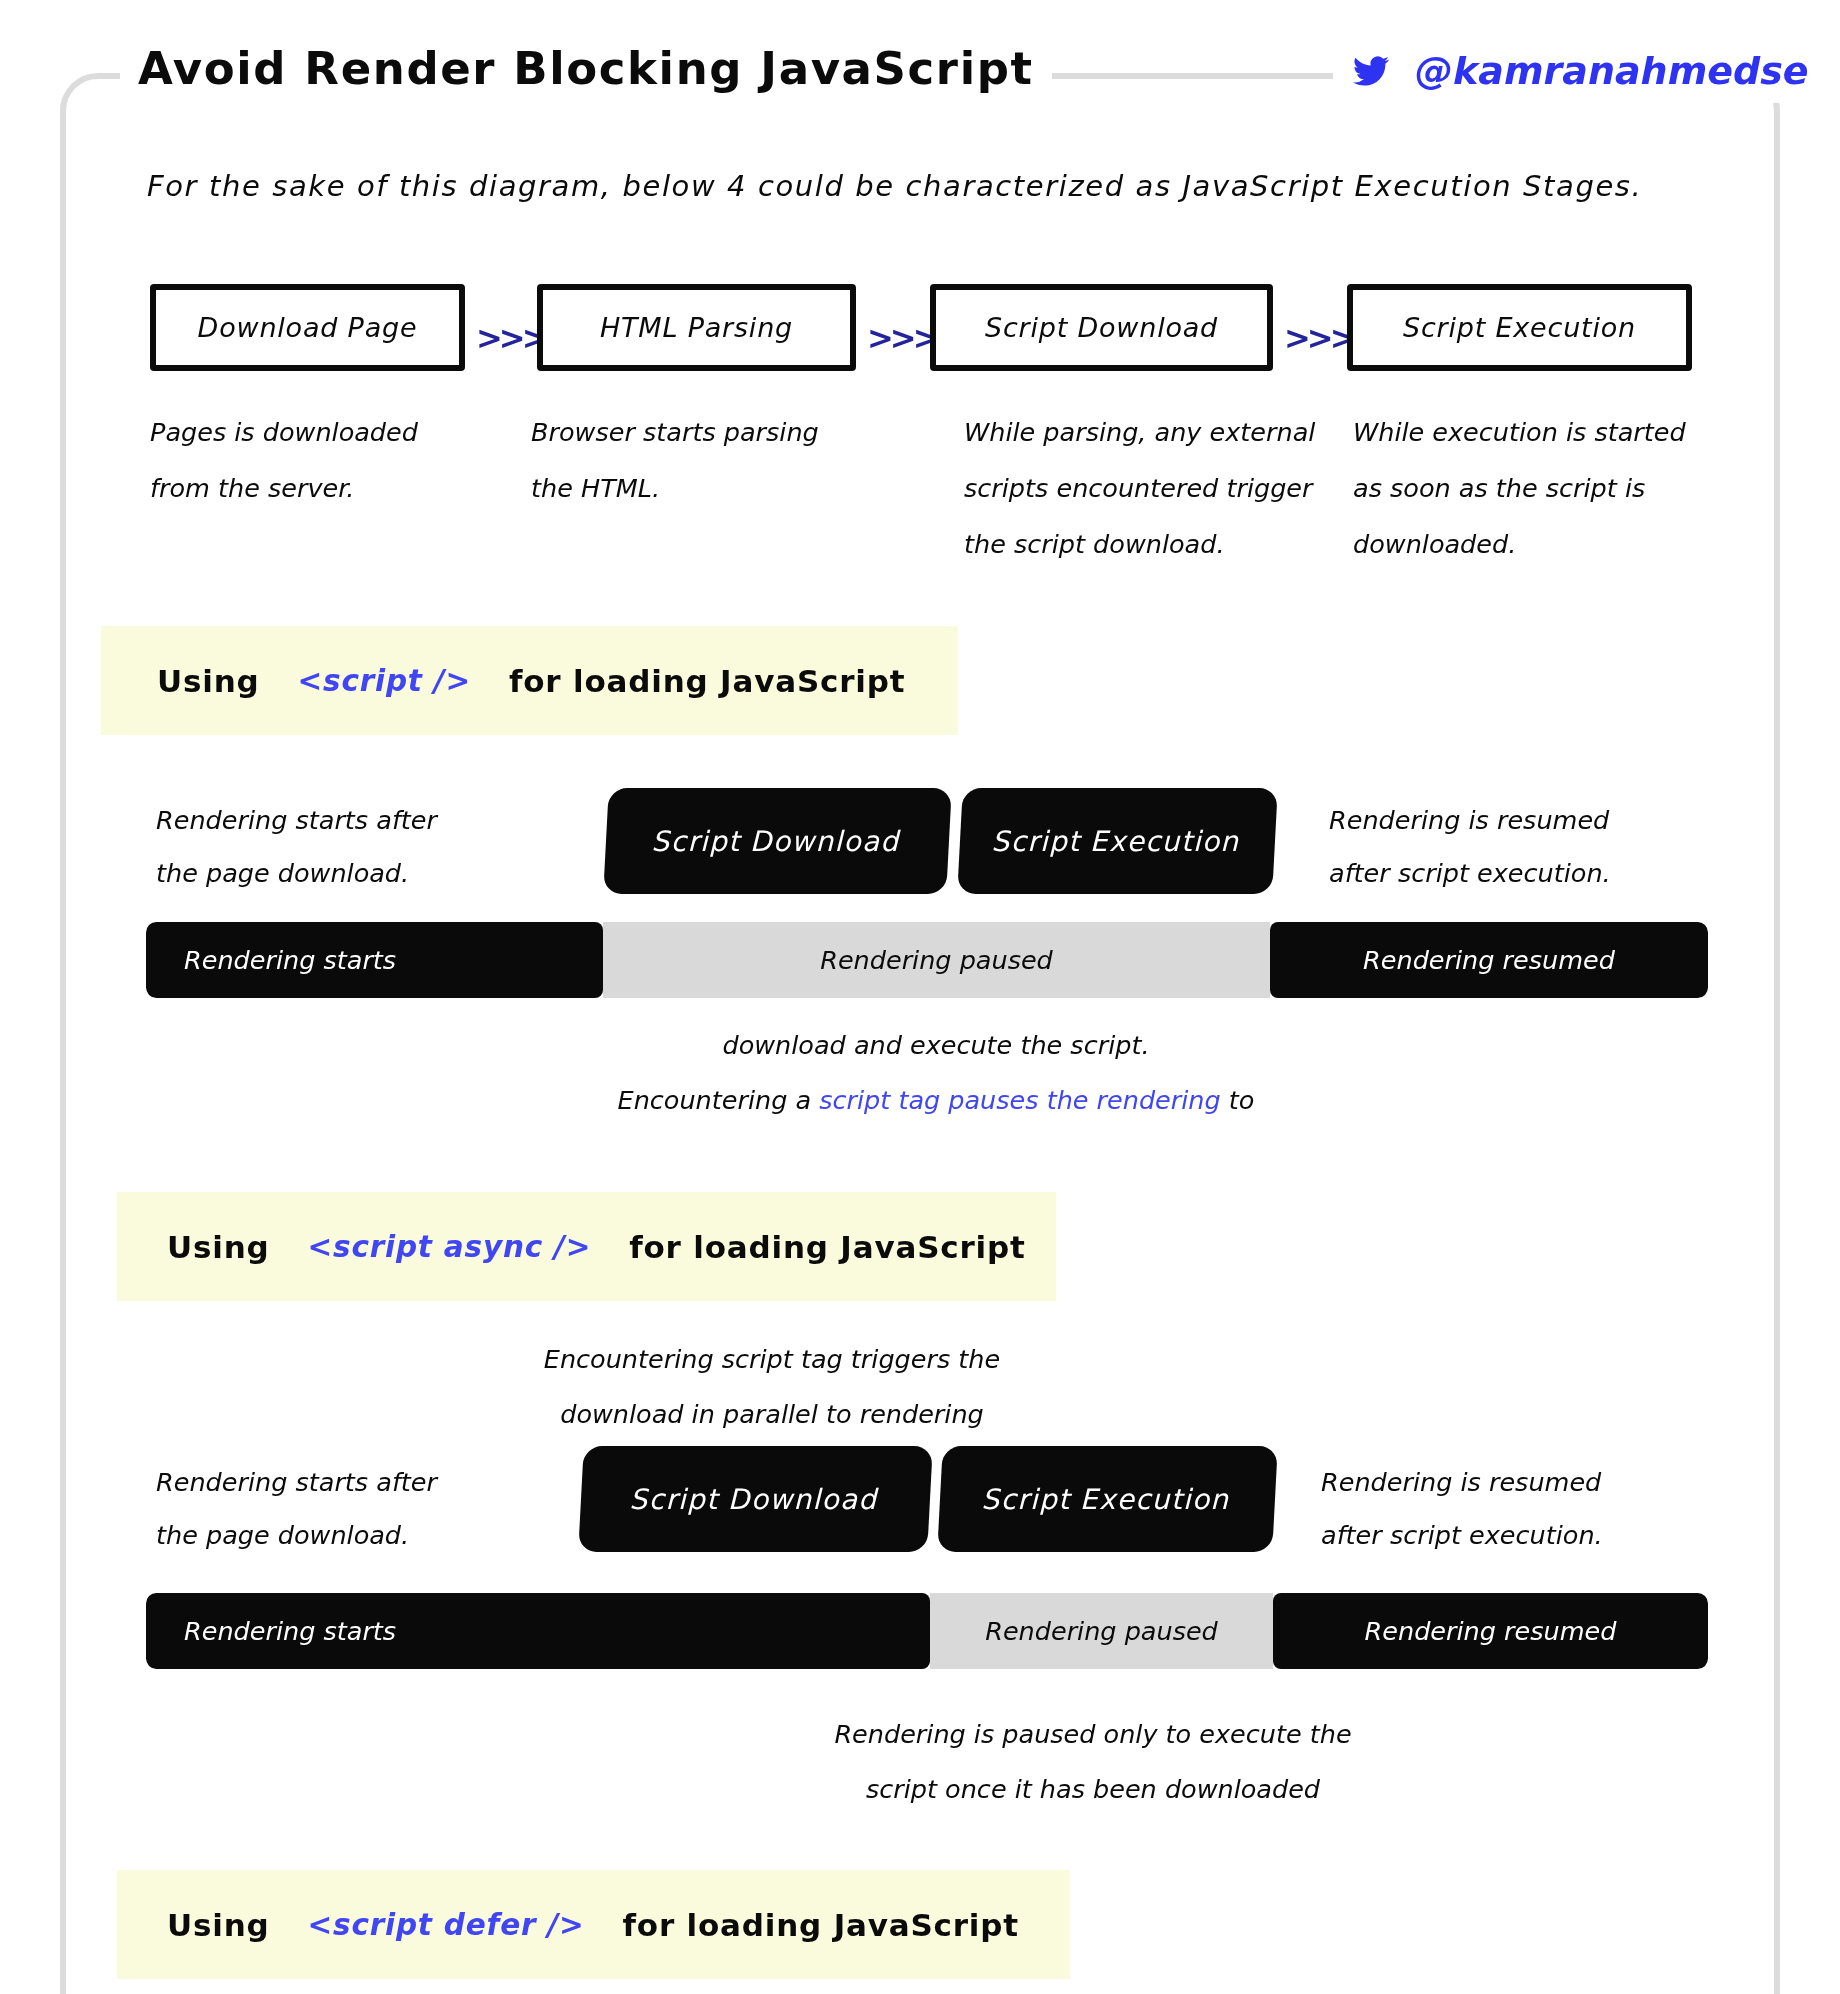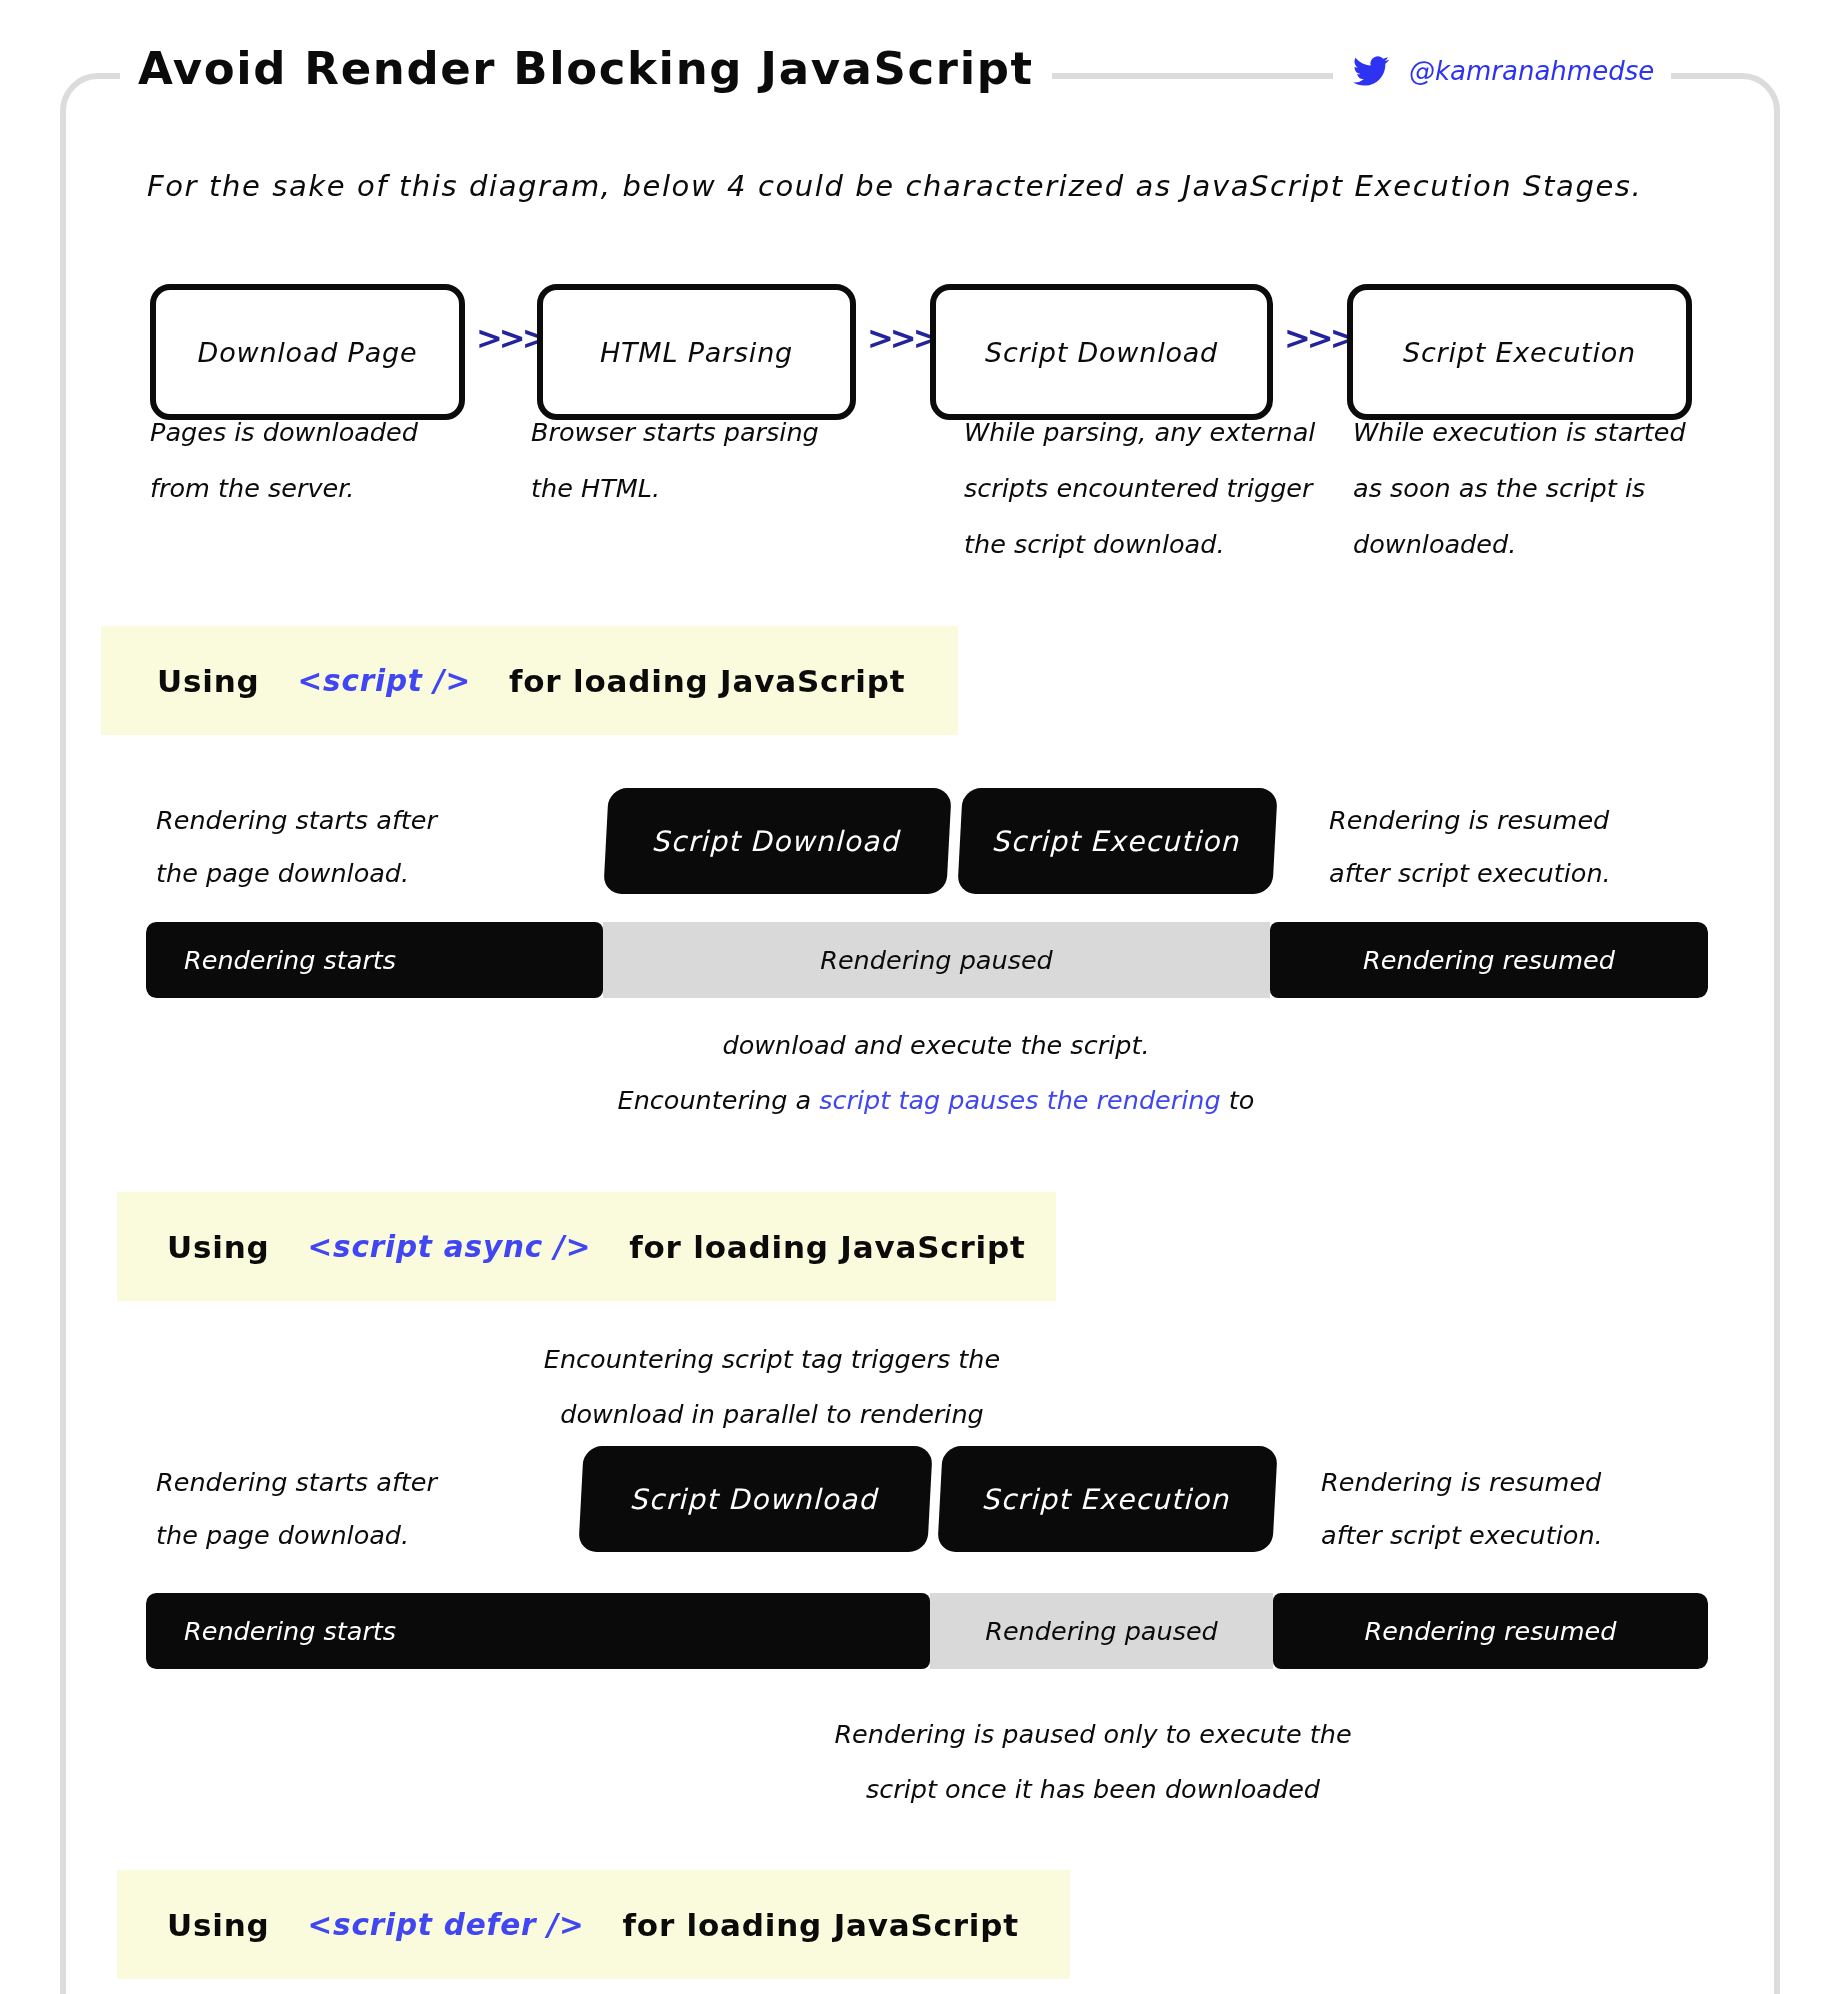--- a/index.html
+++ b/index.html
@@ -34,31 +34,31 @@
     font-size:45px; font-weight:bold; letter-spacing:1.6px;
     line-height:68px; white-space:nowrap;
   }
   .twitter-badge {
     position:absolute; left:1333px; top:39px;
     background:#ffffff; padding:0 17px;
     height:64px; display:flex; align-items:center; gap:17px;
     color:var(--accent-blue);
   }
   .twitter-badge .handle {
-    font-size:26px; font-style:italic; font-weight:normal; white-space:nowrap;
+    font-size:38px; font-style:italic; font-weight:bold; white-space:nowrap;margin-left:6px;
   }
   .page-subtitle {
     position:absolute; left:147px; top:168px;
     font-size:29px; font-style:italic; letter-spacing:1.6px;
     line-height:37px; white-space:nowrap;
   }
   
   .stage-box {
-    position:absolute; top:284px; height:136px;
-    background:#ffffff; border:6px solid var(--ink); border-radius:20px;
+    position:absolute; top:284px; height:87px;
+    background:#ffffff; border:6px solid var(--ink); border-radius:4px;
     display:flex; align-items:center; justify-content:center;
     font-size:27px; font-style:italic; letter-spacing:0.8px; white-space:nowrap;
   }
   .stage-arrow {
     position:absolute; top:319px; width:52px;
     font-size:32px; font-weight:bold; letter-spacing:-4px;
     color:var(--arrow-navy); text-align:center; font-style:italic;
   }
   .stage-desc {
     position:absolute; top:404px;

